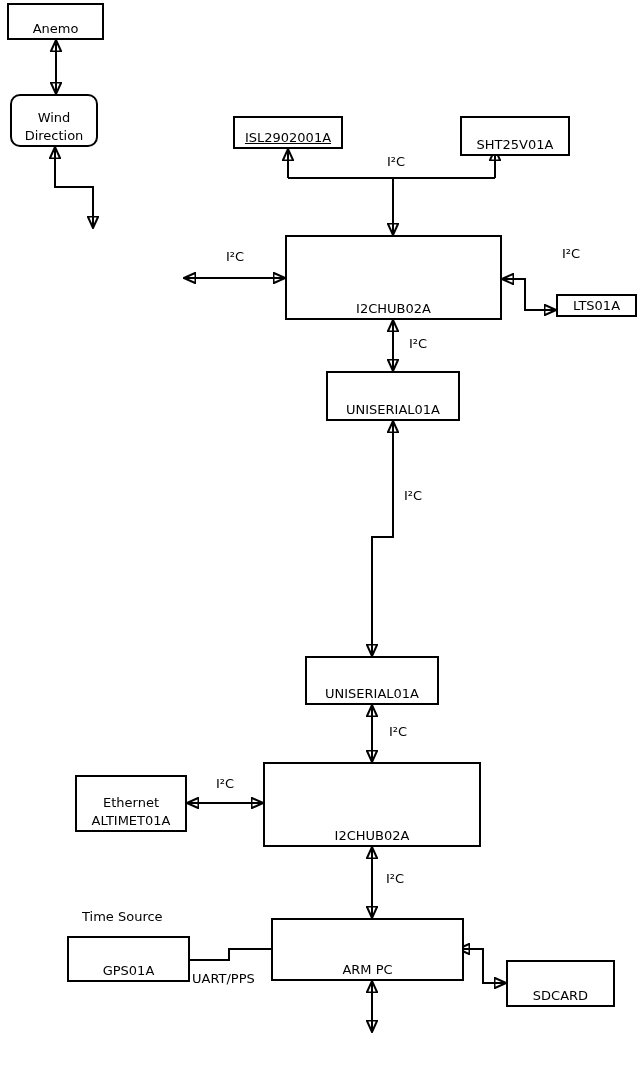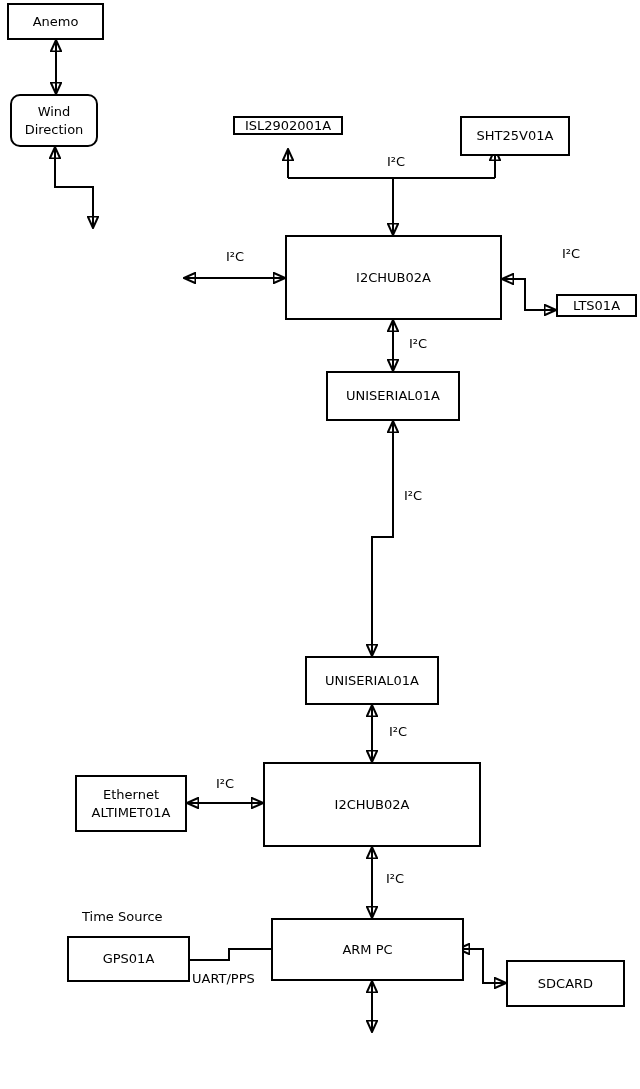--- a/index.html
+++ b/index.html
@@ -30,21 +30,21 @@
     fill: none;
   }
   .node {
     position: absolute;
     box-sizing: border-box;
     border: 2px solid #000000;
     background: #ffffff;
     display: flex;
     flex-direction: column;
     align-items: center;
-    justify-content: center;
+    justify-content: flex-end;
     text-align: center;
     font-size: 13px;
     line-height: 18px;
     white-space: nowrap;
   }
   .elabel {
     position: absolute;
     font-size: 13px;
     line-height: 15px;
     white-space: nowrap;
@@ -86,21 +86,21 @@
   <div class="node" style="left:7px; top:3px; width:97px; height:37px;">
     <span>Anemo</span>
   </div>
 
   <div class="node" style="left:10px; top:94px; width:88px; height:53px;border-radius:10px;">
     <span>Wind</span>
     <span>Direction</span>
   </div>
 
 
-  <div class="node" style="left:233px; top:116px; width:110px; height:19px;">
+  <div class="node" style="left:233px; top:116px; width:110px; height:33px;text-decoration:underline;">
     <span>ISL2902001A</span>
   </div>
 
   <div class="node" style="left:460px; top:116px; width:110px; height:40px;">
     <span>SHT25V01A</span>
   </div>
 
   <div class="node" style="left:285px; top:235px; width:217px; height:85px;">
     <span>I2CHUB02A</span>
   </div>
@@ -127,21 +127,21 @@
   </div>
 
   <div class="node" style="left:67px; top:936px; width:123px; height:46px;">
     <span>GPS01A</span>
   </div>
 
   <div class="node" style="left:271px; top:918px; width:193px; height:63px;">
     <span>ARM PC</span>
   </div>
 
-  <div class="node" style="left:506px; top:960px; width:119px; height:47px;">
+  <div class="node" style="left:506px; top:960px; width:109px; height:47px;">
     <span>SDCARD</span>
   </div>
 
 
   <div class="elabel" style="left:226px; top:249px;">I²C</div>
 
   <div class="elabel" style="left:387px; top:154px;">I²C</div>
 
   <div class="elabel" style="left:562px; top:246px;">I²C</div>
 

